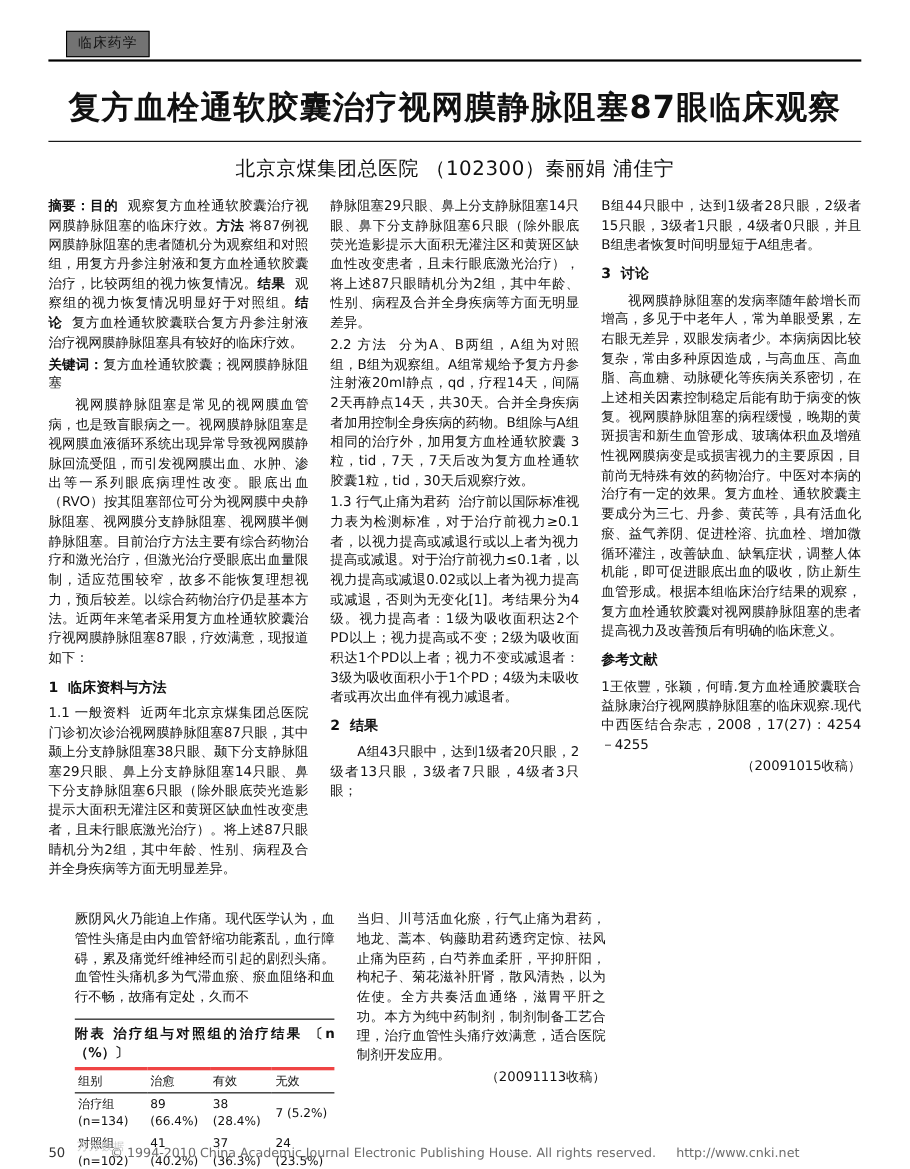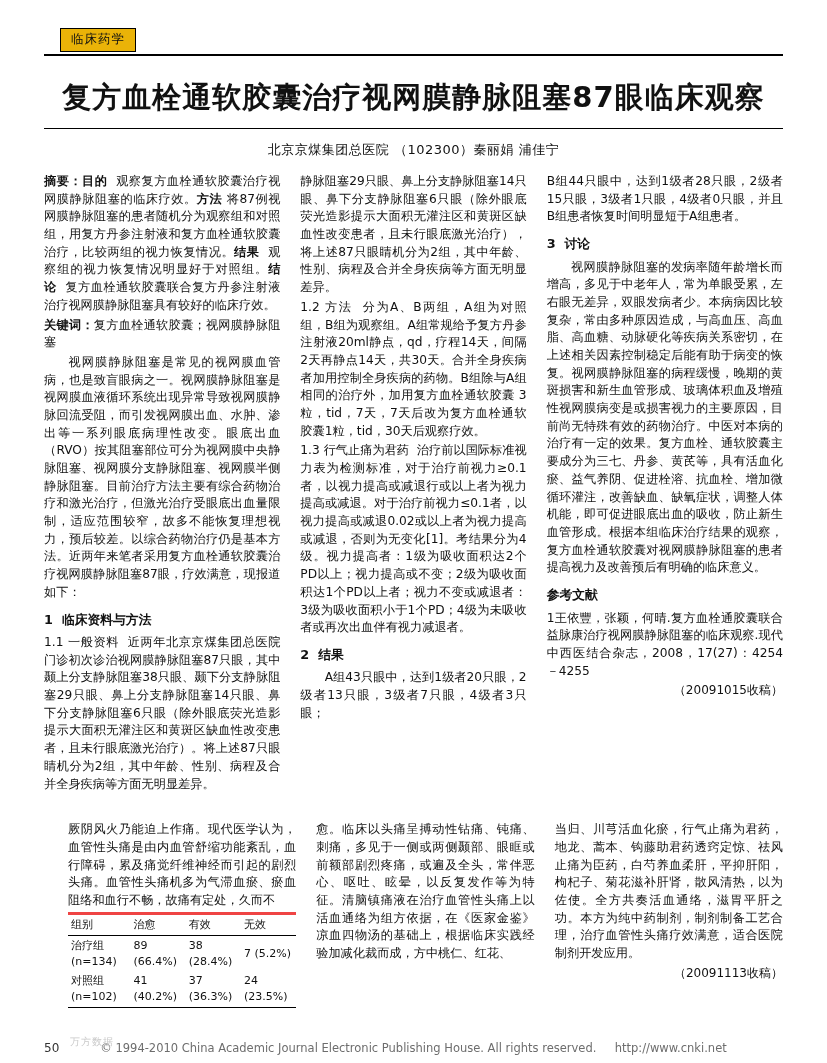--- a/index.html
+++ b/index.html
@@ -23,51 +23,50 @@
     height:26px;
     border-bottom:2px solid #000;
     margin-bottom:2px;
   }
   .runhead .box{
     position:absolute;left:16px;top:0;
     border:1px solid #000;
     padding:2px 10px 3px 10px;
     font-size:12.5px;
     letter-spacing:1px;
-    background:#eab308;
+    background:#737373;
   }
   
   .title{
     text-align:center;
     font-size:29px;
     font-weight:bold;
     letter-spacing:1px;
     margin-top:22px;
     margin-bottom:10px;
     font-family:"DejaVu Sans","Liberation Sans",sans-serif;
   }
   .title-rule{
     border-bottom:1px solid #000;
     width:100%;
     margin:4px 0 12px 0;
   }
   .authors{
     text-align:center;
-    font-size:13px;
+    font-size:18px;
     margin-bottom:14px;
     letter-spacing:0.5px;
   }
   
   .cols{
     display:flex;
     gap:0px;
     font-size:12.2px;
     line-height:1.45;
     text-align:justify;
-    justify-content:center;
   }
   .col{
     width:33.33%;
     box-sizing:border-box;
     padding:0 10px;
   }
   .col:nth-child(1){padding-left:0;}
   .col:nth-child(3){padding-right:0;}
   .col p{margin:0 0 2px 0;text-indent:0;}
   .col p.ind{text-indent:2em;}
@@ -173,21 +172,21 @@
       <p>
         <span>1.1</span>&nbsp;<span>一般资料</span>&nbsp;&nbsp;<span>近两年北京京煤集团总医院门诊初次诊治视网膜静脉阻塞87只眼，其中颞上分支静脉阻塞38只眼、颞下分支静脉阻塞29只眼、鼻上分支静脉阻塞14只眼、鼻下分支静脉阻塞6只眼（除外眼底荧光造影提示大面积无灌注区和黄斑区缺血性改变患者，且未行眼底激光治疗）。将上述87只眼睛机分为2组，其中年龄、性别、病程及合并全身疾病等方面无明显差异。</span>
       </p>
     </div>
 
     <div class="col">
       <p>
         静脉阻塞29只眼、鼻上分支静脉阻塞14只眼、鼻下分支静脉阻塞6只眼（除外眼底荧光造影提示大面积无灌注区和黄斑区缺血性改变患者，且未行眼底激光治疗），将上述87只眼睛机分为2组，其中年龄、性别、病程及合并全身疾病等方面无明显差异。
       </p>
       <p>
-        <span>1.2</span>&nbsp;<span>方法</span>&nbsp;&nbsp;<span>分为A、B两组，A组为对照组，B组为观察组。A组常规给予复方丹参注射液20ml静点，qd，疗程14天，间隔2天再静点14天，共30天。合并全身疾病者加用控制全身疾病的药物。B组除与A组相同的治疗外，加用复方血栓通软胶囊 3粒，tid，7天，7天后改为复方血栓通软胶囊1粒，tid，30天后观察疗效。</span>
+        <span>2.2</span>&nbsp;<span>方法</span>&nbsp;&nbsp;<span>分为A、B两组，A组为对照组，B组为观察组。A组常规给予复方丹参注射液20ml静点，qd，疗程14天，间隔2天再静点14天，共30天。合并全身疾病者加用控制全身疾病的药物。B组除与A组相同的治疗外，加用复方血栓通软胶囊 3粒，tid，7天，7天后改为复方血栓通软胶囊1粒，tid，30天后观察疗效。</span>
       </p>
       <p>
         <span>1.3</span>&nbsp;<span>行气止痛为君药</span>&nbsp;&nbsp;<span>治疗前以国际标准视力表为检测标准，对于治疗前视力≥0.1者，以视力提高或减退行或以上者为视力提高或减退。对于治疗前视力≤0.1者，以视力提高或减退0.02或以上者为视力提高或减退，否则为无变化[1]。考结果分为4级。视力提高者：1级为吸收面积达2个PD以上；视力提高或不变；2级为吸收面积达1个PD以上者；视力不变或减退者：3级为吸收面积小于1个PD；4级为未吸收者或再次出血伴有视力减退者。</span>
       </p>
 
       <div class="h2">
         <span>2</span>&nbsp;&nbsp;<span>结果</span>
       </div>
       <p class="ind">
         A组43只眼中，达到1级者20只眼，2级者13只眼，3级者7只眼，4级者3只眼；
@@ -215,20 +214,21 @@
     <svg width="739" height="8" viewBox="0 0 739 8" preserveAspectRatio="none">
       <path d="M0 5 Q3 0 6 5 T12 5 T18 5 T24 5 T30 5 T36 5 T42 5 T48 5 T54 5 T60 5 T66 5 T72 5 T78 5 T84 5 T90 5 T96 5 T102 5 T108 5 T114 5 T120 5 T126 5 T132 5 T138 5 T144 5 T150 5 T156 5 T162 5 T168 5 T174 5 T180 5 T186 5 T192 5 T198 5 T204 5 T210 5 T216 5 T222 5 T228 5 T234 5 T240 5 T246 5 T252 5 T258 5 T264 5 T270 5 T276 5 T282 5 T288 5 T294 5 T300 5 T306 5 T312 5 T318 5 T324 5 T330 5 T336 5 T342 5 T348 5 T354 5 T360 5 T366 5 T372 5 T378 5 T384 5 T390 5 T396 5 T402 5 T408 5 T414 5 T420 5 T426 5 T432 5 T438 5 T444 5 T450 5 T456 5 T462 5 T468 5 T474 5 T480 5 T486 5 T492 5 T498 5 T504 5 T510 5 T516 5 T522 5 T528 5 T534 5 T540 5 T546 5 T552 5 T558 5 T564 5 T570 5 T576 5 T582 5 T588 5 T594 5 T600 5 T606 5 T612 5 T618 5 T624 5 T630 5 T636 5 T642 5 T648 5 T654 5 T660 5 T666 5 T672 5 T678 5 T684 5 T690 5 T696 5 T702 5 T708 5 T714 5 T720 5 T726 5 T732 5 T738 5" fill="none" stroke="#000" stroke-width="1"></path>
     </svg>
   </div>
 
   <div class="lower">
     <div class="col">
       <p>
         厥阴风火乃能迫上作痛。现代医学认为，血管性头痛是由内血管舒缩功能紊乱，血行障碍，累及痛觉纤维神经而引起的剧烈头痛。血管性头痛机多为气滞血瘀、瘀血阻络和血行不畅，故痛有定处，久而不
       </p>
+      <div class="table-cap">附表  治疗组与对照组的治疗结果   〔n（%）〕</div>
       <table class="res">
         <thead>
           <tr>
             <th>组别</th>
             <th>治愈</th>
             <th>有效</th>
             <th>无效</th>
           </tr>
         </thead>
         <tbody>
@@ -241,25 +241,20 @@
           <tr>
             <td>对照组(n=102)</td>
             <td>41 (40.2%)</td>
             <td>37 (36.3%)</td>
             <td>24 (23.5%)</td>
           </tr>
         </tbody>
       </table>
     </div>
     <div class="col">
-      <p>
-        愈。临床以头痛呈搏动性钻痛、钝痛、刺痛，多见于一侧或两侧颞部、眼眶或前额部剧烈疼痛，或遍及全头，常伴恶心、呕吐、眩晕，以反复发作等为特征。清脑镇痛液在治疗血管性头痛上以活血通络为组方依据，在《医家金鉴》凉血四物汤的基础上，根据临床实践经验加减化裁而成，方中桃仁、红花、
-      </p>
-    </div>
-    <div class="col">
       <p>当归、川芎活血化瘀，行气止痛为君药，地龙、蒿本、钩藤助君药透窍定惊、祛风止痛为臣药，白芍养血柔肝，平抑肝阳，枸杞子、菊花滋补肝肾，散风清热，以为佐使。全方共奏活血通络，滋胃平肝之功。本方为纯中药制剂，制剂制备工艺合理，治疗血管性头痛疗效满意，适合医院制剂开发应用。</p>
       <p class="right recv">（20091113收稿）</p>
     </div>
   </div>
 
   <div class="footer">
     <span class="pg">50</span>
     <span>© 1994-2010 China Academic Journal Electronic Publishing House. All rights reserved.</span>
     &nbsp;&nbsp;&nbsp;
     <span>http://www.cnki.net</span>

